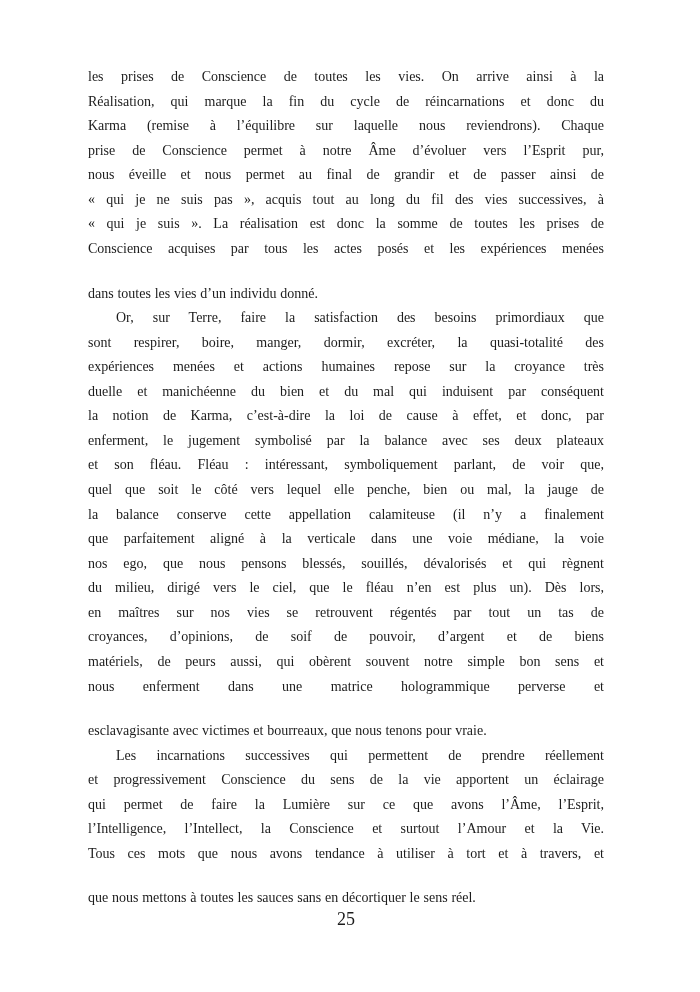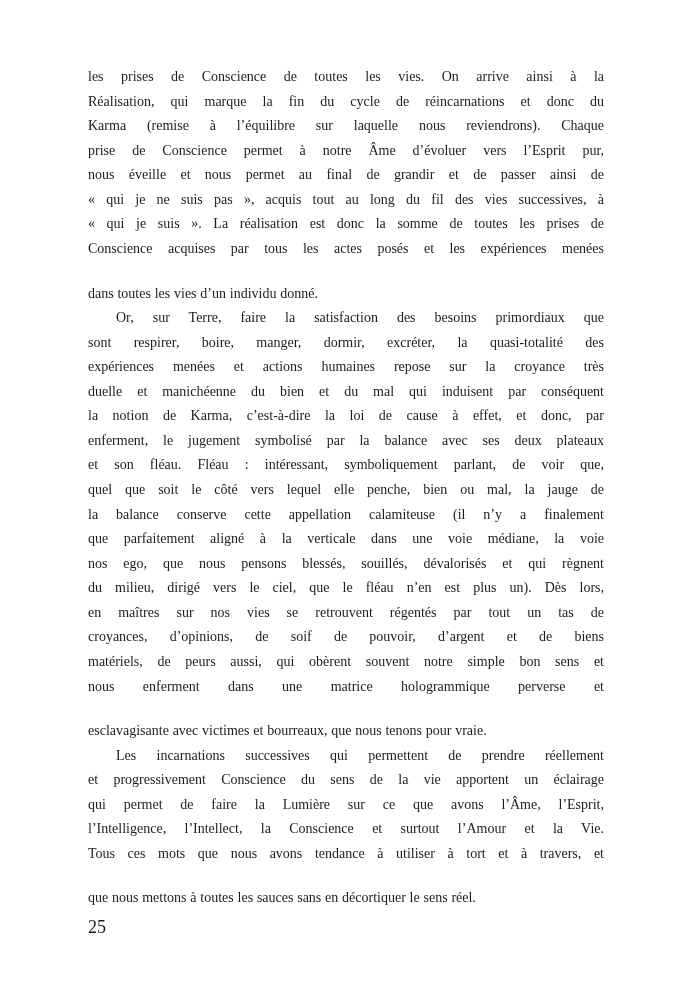--- a/index.html
+++ b/index.html
@@ -41,22 +41,21 @@
     text-align-last: left;
     margin-top: 20px;
   }
   .page-number {
     position: absolute;
     left: 88px;
     top: 907px;
     width: 516px;
     font-size: 18px;
     line-height: 24.56px;
-    text-align: left;
-    margin-top: 8px;
+    text-align: center;
   }
 </style>
 </head>
 <body>
 
 <main class="page" style="--page-bg: #ffffff; --page-text: #1c1c1c;">
   <section class="text-block">
       <div class="paragraph">
         <div class="line">les prises de Conscience de toutes les vies. On arrive ainsi à la</div>
         <div class="line">Réalisation, qui marque la fin du cycle de réincarnations et donc du</div>

